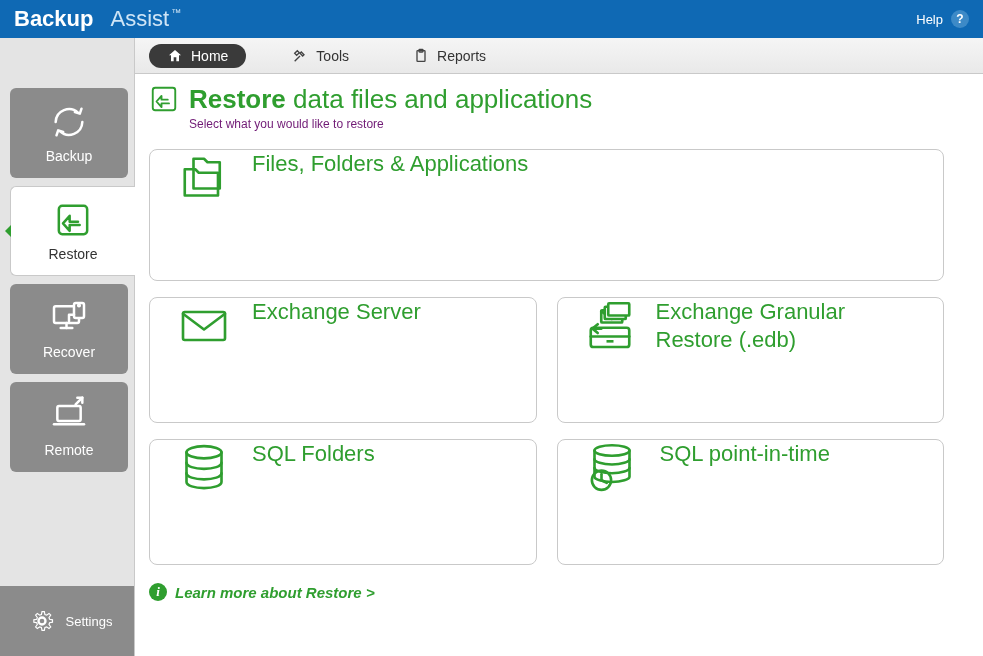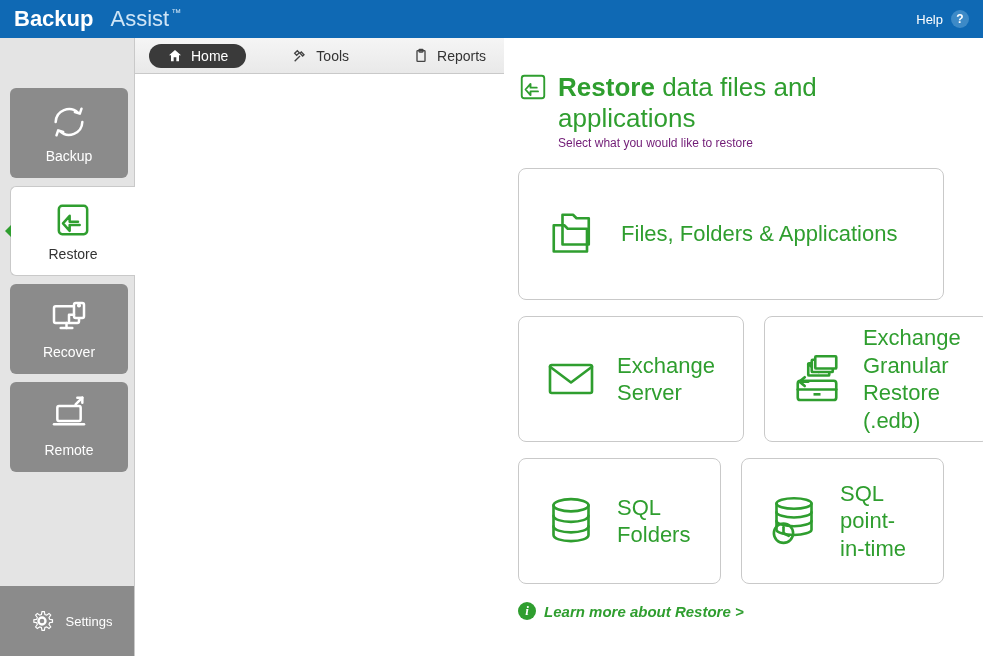--- a/index.html
+++ b/index.html
@@ -83,55 +83,55 @@
       color: #fff;
       display: flex; flex-direction: row; align-items: center; justify-content: center;
       gap: 4px; font-size: 13px;
       cursor: pointer;
     }
     .side-icon svg { width: 40px; height: 40px; display: block; }
     .side-tab.inactive .side-icon svg { stroke: #fff; }
     .side-tab.active .side-icon svg { stroke: #2f9e2f; }
 
     
-    .content-col { flex: 1; display: flex; min-width: 0; }
+    .content-col { flex: 1; display: flex; flex-direction: column; min-width: 0; }
 
     .tab-strip {
       height: 36px;
       background: linear-gradient(#f5f5f5,#e9e9e9);
       border-bottom: 1px solid #c9c9c9;
       display: flex;
       align-items: center;
       gap: 28px;
       padding-left: 14px;
     }
     .nav-tab {
       display: flex; align-items: center; gap: 8px;
       color: #333; font-size: 14px; cursor: pointer;
       padding: 4px 18px; border-radius: 14px;
     }
     .nav-tab.active { background: #3a3a3a; color: #fff; }
     .nav-tab svg { width: 16px; height: 16px; display: block; }
 
-    .content-area { flex: 1; padding: 10px 39px 10px 14px; overflow: auto; margin-top: 24px; }
+    .content-area { flex: 1; padding: 10px 39px 10px 14px; overflow: auto; }
 
     .page-heading { display: flex; align-items: flex-start; gap: 10px; margin-bottom: 18px; }
     .page-heading .hicon svg { width: 30px; height: 30px; stroke: #2f9e2f; fill: none; stroke-width: 3; }
     .page-heading h1 { font-size: 26px; font-weight: 400; color: #2f9e2f; }
     .page-heading h1 .bold { font-weight: 700; }
     .page-heading .sub { font-size: 12px; color: #701a75; margin-top: 2px; }
 
     .card-row { display: flex; gap: 20px; margin-bottom: 16px; }
     .card {
       flex: 1;
       border: 1px solid #c9c9c9;
       border-radius: 8px;
       height: 126px;
       display: flex;
-      align-items: center;
+      align-items: flex-start;
       gap: 18px;
       padding: 0 24px;
       cursor: pointer;
       background: #fff;
     }
     .card.wide { height: 132px; }
     .card .cicon { width: 60px; display: flex; justify-content: center; }
     .card .cicon svg { width: 56px; height: 56px; }
     .card .ctitle { font-size: 22px; color: #2f9e2f; font-weight: 400; line-height: 1.25; }
 

